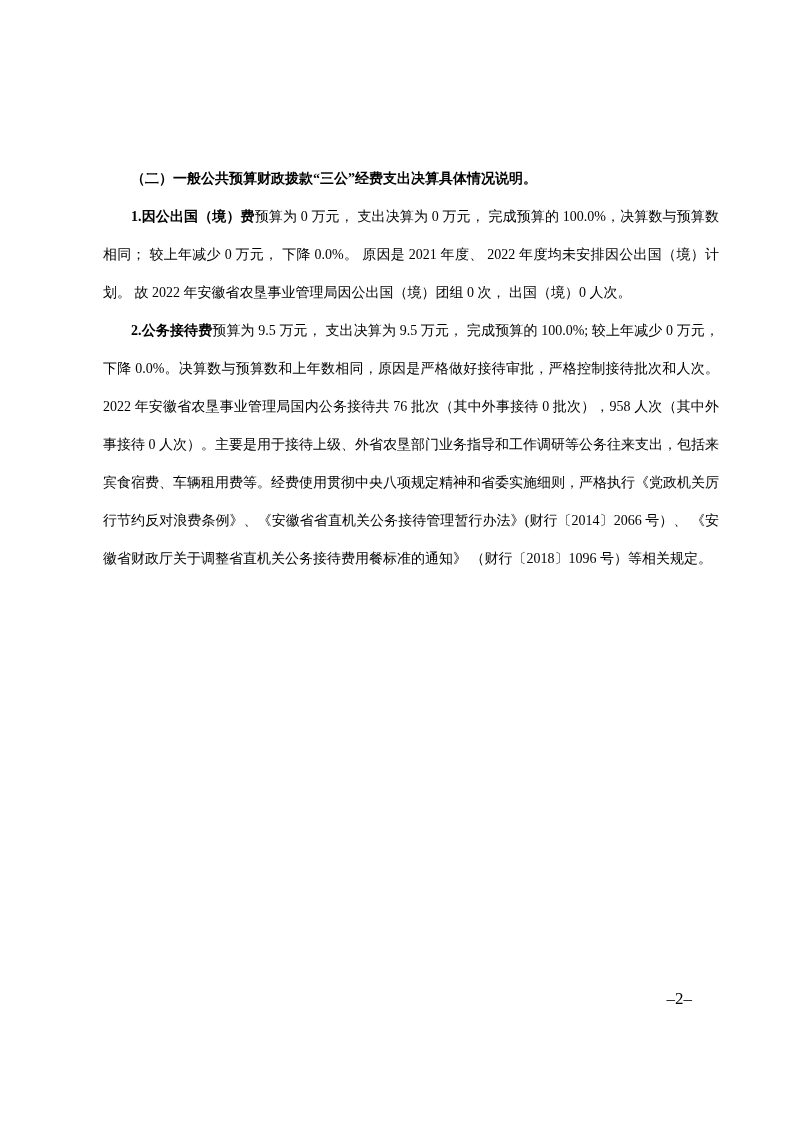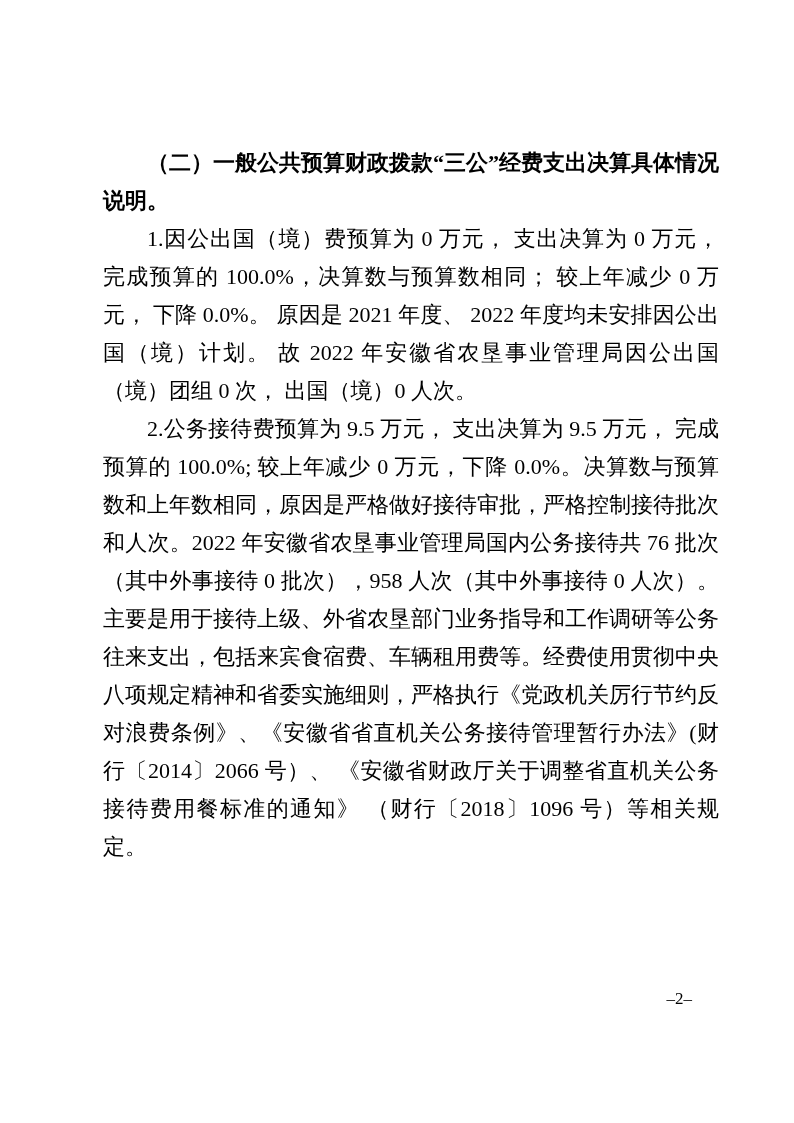--- a/index.html
+++ b/index.html
@@ -12,37 +12,37 @@
     width: 794px;
     height: 1123px;
     background: #ffffff;
     color: #000000;
     font-family: "Liberation Serif", "DejaVu Serif", serif;
     overflow: hidden;
   }
   .content {
     position: absolute;
     left: 103px;
-    top: 144px;
+    top: 160px;
     width: 616px;
-    font-size: 22px;
+    font-size: 14px;
     line-height: 38px;
     text-align: justify;
     text-justify: inter-character;
   }
   .content p {
     margin: 0;
     padding: 0;
     text-indent: 2em;
   }
   .heading {
     font-weight: bold;
   }
   .lead {
-    font-weight: normal;
+    font-weight: bold;
   }
   .page-number {
     position: absolute;
     top: 989px;
     right: 102px;
     font-size: 17px;
     line-height: 20px;
     font-family: "Liberation Serif", "DejaVu Serif", serif;
     color: #000000;
   }

